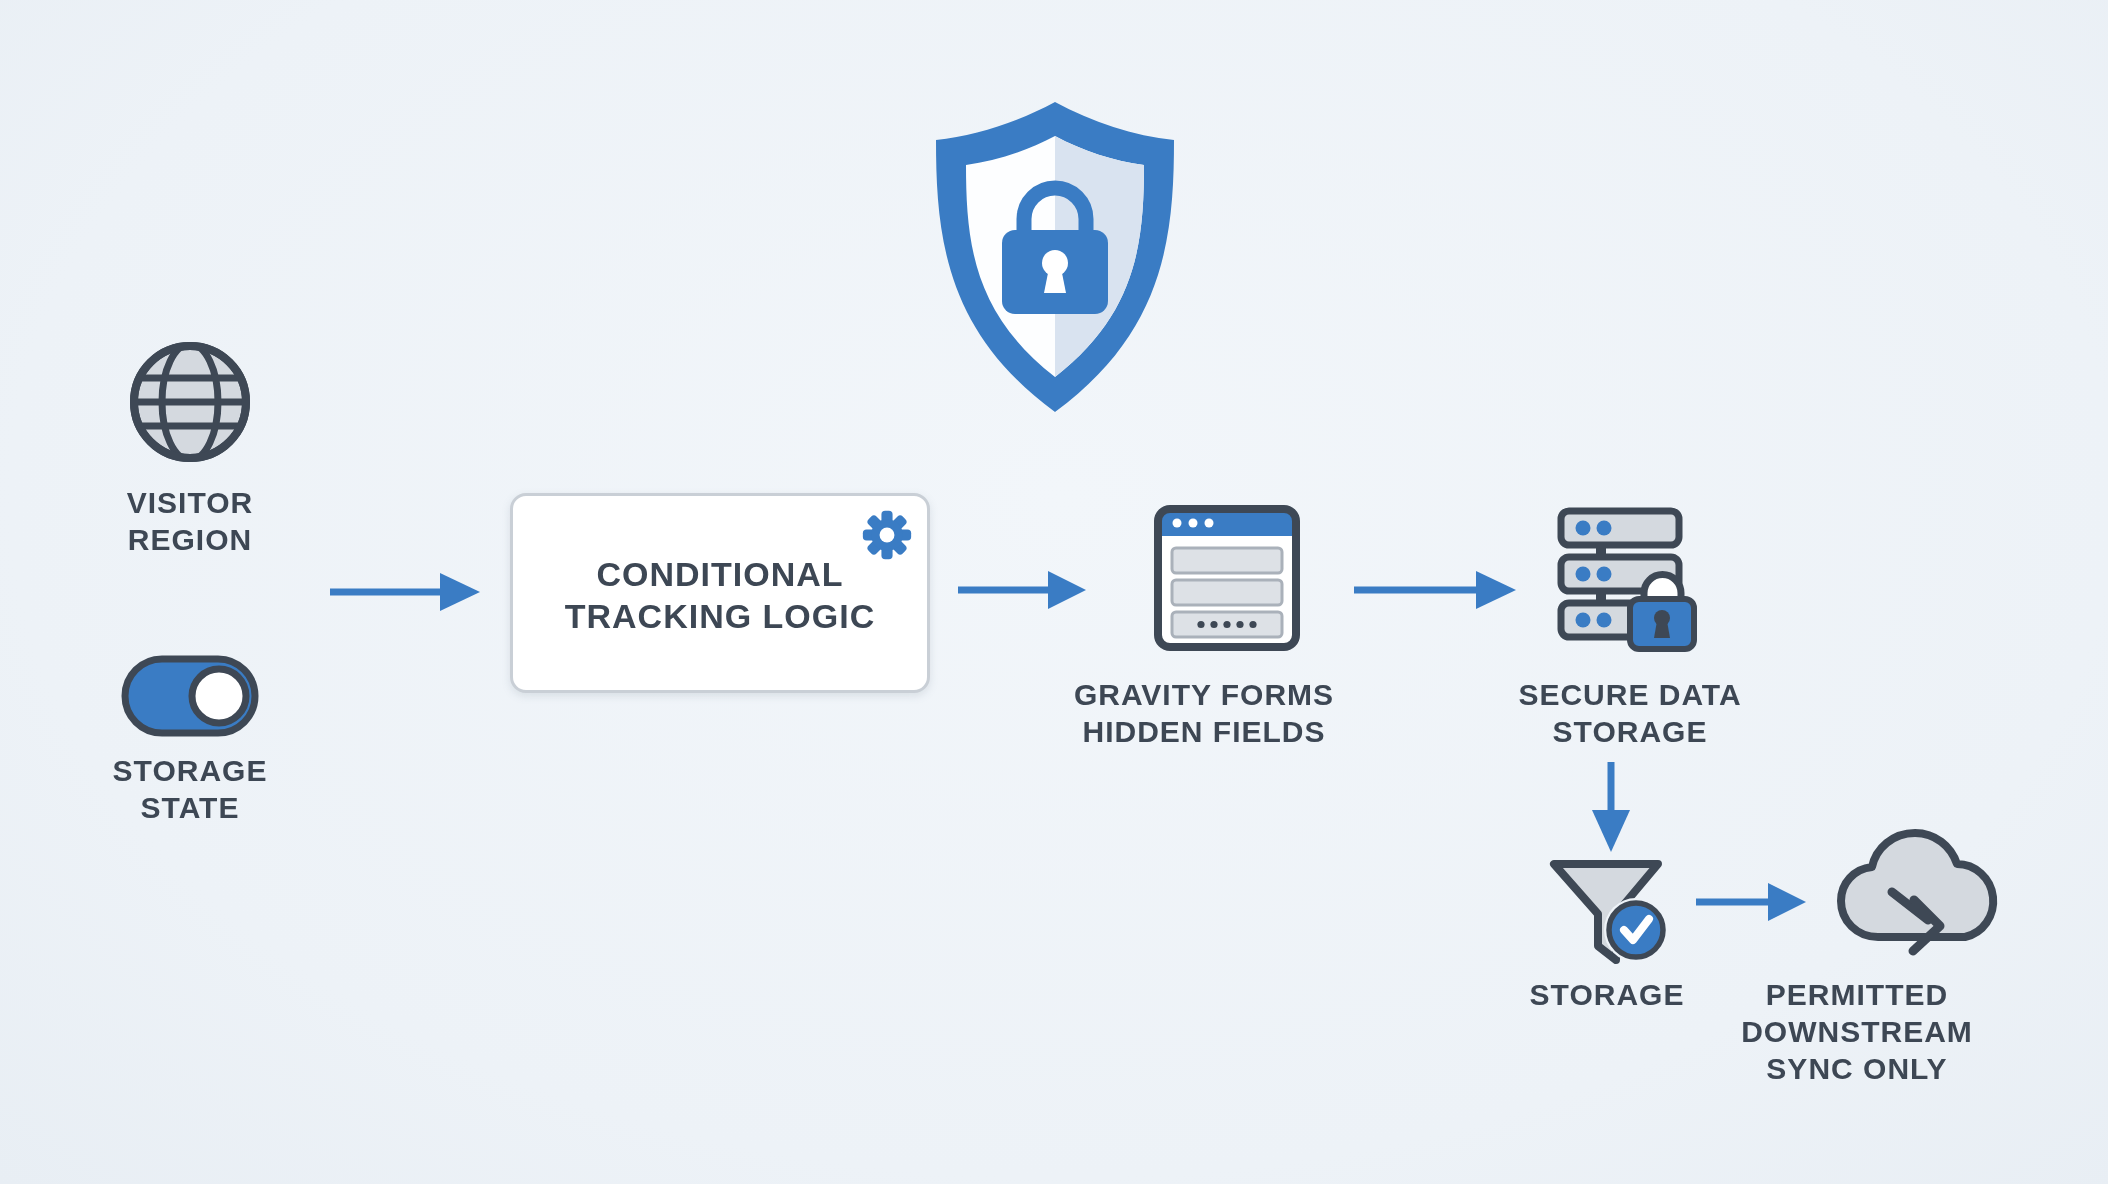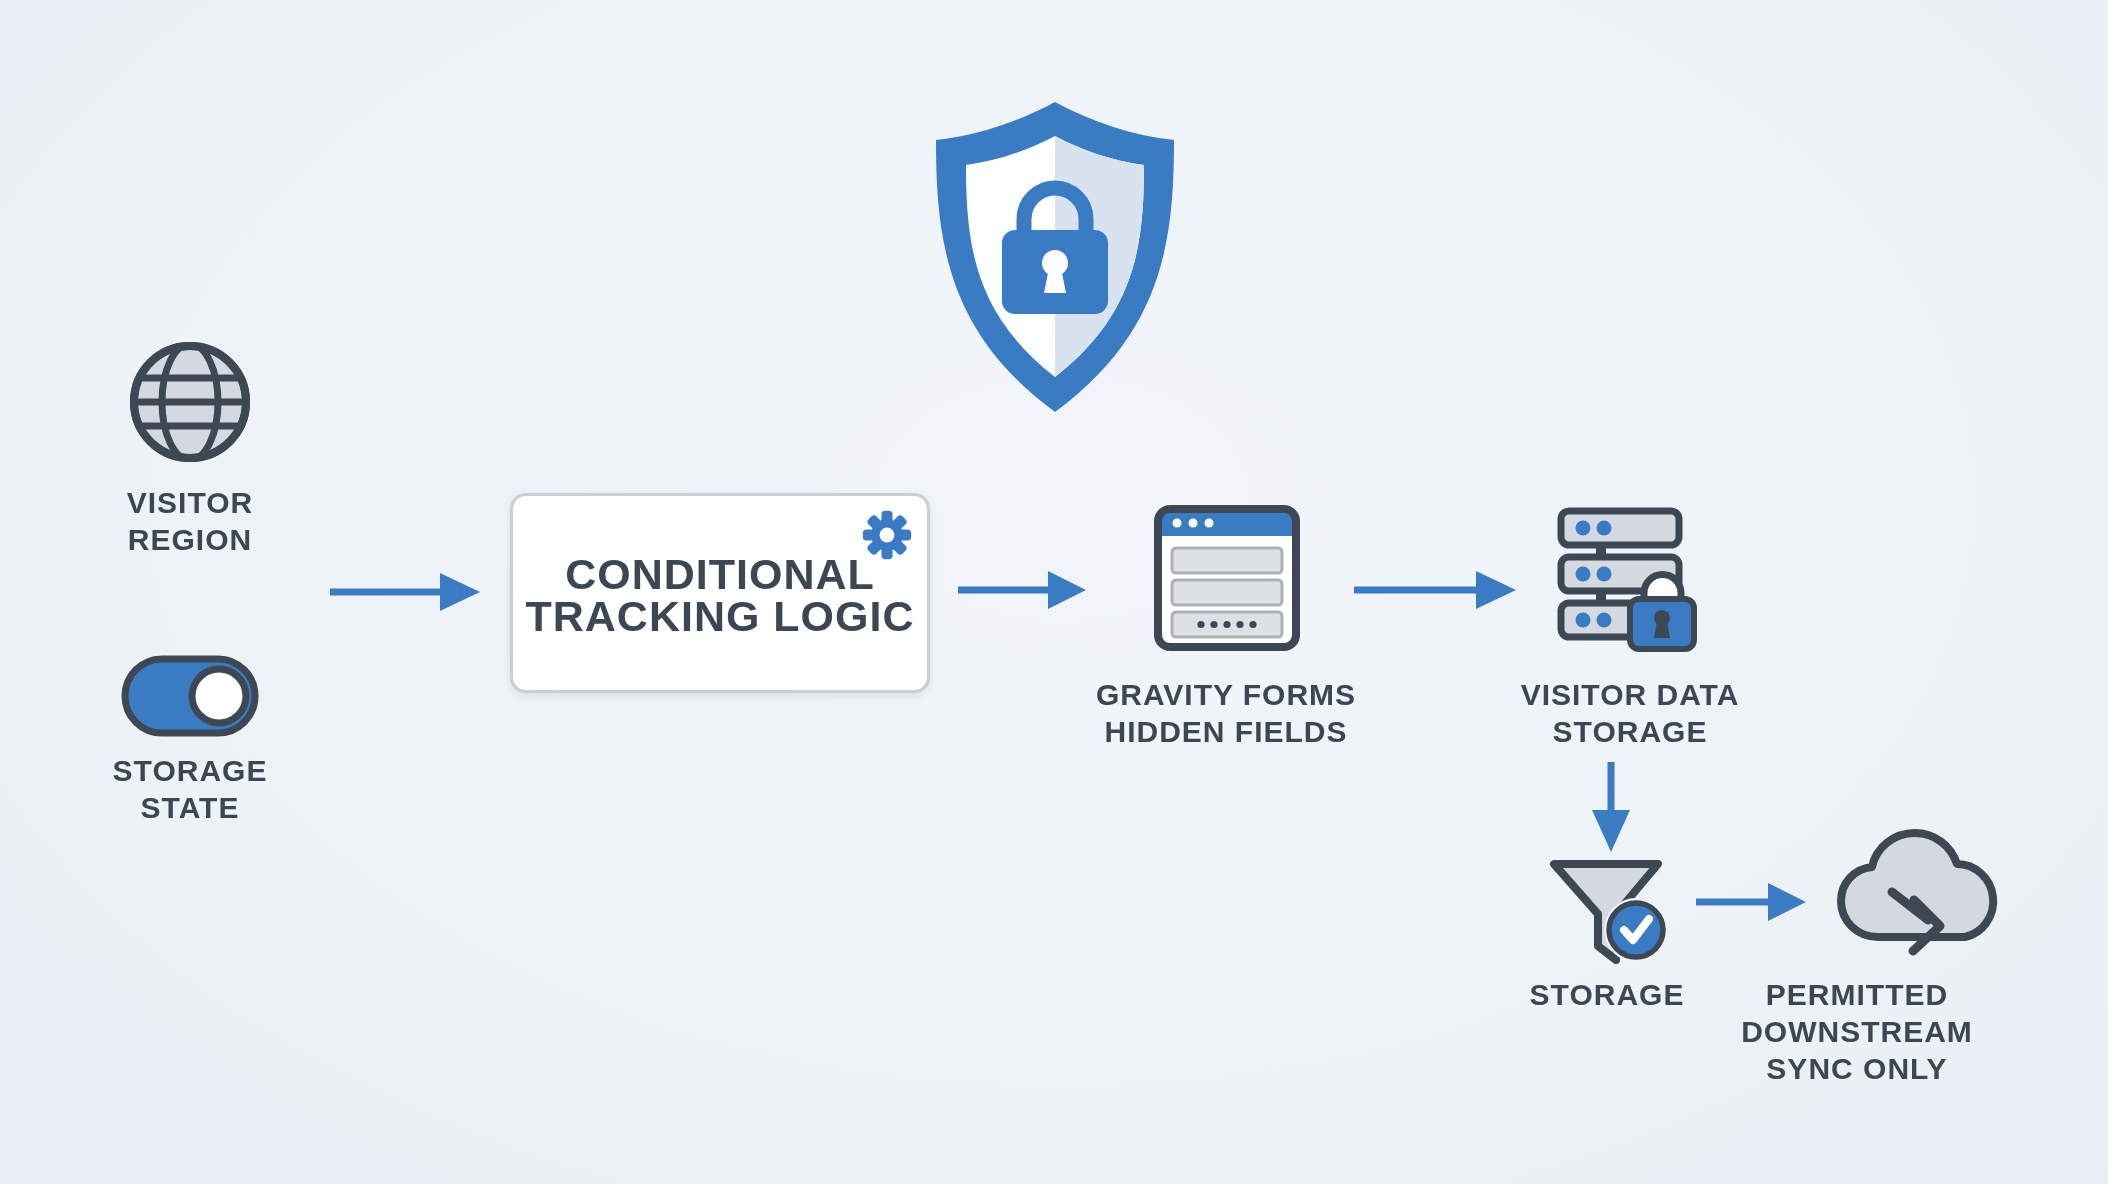--- a/index.html
+++ b/index.html
@@ -23,21 +23,21 @@
   }
   .logic-box{
     position:absolute;left:510px;top:493px;width:420px;height:200px;
     background:var(--white);
     border:3px solid var(--box_border);border-radius:16px;
     box-shadow:0 3px 8px rgba(110,125,145,.18);
     display:flex;align-items:center;justify-content:center;
     box-sizing:border-box;
   }
   .box-title{
-    font-weight:700;font-size:43px;line-height:42px;letter-spacing:1px;
+    font-weight:700;font-size:34px;line-height:42px;letter-spacing:1px;
     color:var(--label);text-align:center;white-space:pre-line;
     margin-top:3px;
   }
   .gear{position:absolute;right:14px;top:13px;width:52px;height:52px;}
   
   .fa{fill:var(--accent);} .sa{stroke:var(--accent);}
   .fo{fill:var(--outline);} .so{stroke:var(--outline);}
   .fg{fill:var(--gray);} .fw{fill:var(--white);}
   svg{display:block;overflow:visible;}
 </style>
@@ -127,21 +127,21 @@
       <rect x="20" y="109" width="110" height="25" rx="4"></rect>
     </g>
     <g class="fo">
       <circle cx="49" cy="121.5" r="3.6"></circle>
         <circle cx="62" cy="121.5" r="3.6"></circle>
       <circle cx="75" cy="121.5" r="3.6"></circle>
         <circle cx="88" cy="121.5" r="3.6"></circle>
       <circle cx="101" cy="121.5" r="3.6"></circle>
     </g>
   </svg>
-  <div class="label" style="left:1066px;top:676px;width:320px">GRAVITY FORMS
+  <div class="label" style="left:1044px;top:676px;width:320px">GRAVITY FORMS
 HIDDEN FIELDS</div>
 
   <svg class="abs" style="left:1352px;top:568px" width="164" height="44" viewBox="0 0 164 44">
     <line x1="2" y1="22" x2="126" y2="22" class="sa" stroke-width="7"></line>
     <polygon class="fa" points="124,3 164,22 124,41"></polygon>
   </svg>
 
   <svg class="abs" style="left:1556px;top:505px" width="152" height="152" viewBox="0 0 152 152">
     <g class="fo">
       <rect x="40" y="38" width="10" height="16"></rect>
@@ -158,21 +158,21 @@
       <circle cx="27" cy="69" r="7.5"></circle>
         <circle cx="48" cy="69" r="7.5"></circle>
       <circle cx="27" cy="115" r="7.5"></circle>
         <circle cx="48" cy="115" r="7.5"></circle>
     </g>
     <path d="M88 96 v-8 a18.5 18.5 0 0 1 37 0 v8" class="fw so" stroke-width="7"></path>
     <rect x="74" y="94" width="64" height="50" rx="9" class="fa so" stroke-width="6"></rect>
     <circle cx="106" cy="113" r="8" class="fo"></circle>
     <path class="fo" d="M101 116 h10 l3 17 h-16 z"></path>
   </svg>
-  <div class="label" style="left:1470px;top:676px;width:320px">VISITOR DATA
+  <div class="label" style="left:1470px;top:676px;width:320px">SECURE DATA
 STORAGE</div>
 
   <svg class="abs" style="left:1589px;top:760px" width="44" height="92" viewBox="0 0 44 92">
     <line x1="22" y1="2" x2="22" y2="52" class="sa" stroke-width="7"></line>
     <polygon class="fa" points="3,50 41,50 22,92"></polygon>
   </svg>
 
   <svg class="abs" style="left:1546px;top:856px" width="124" height="110" viewBox="0 0 124 110">
     <path d="M8 8 H112 L70 58 V104 L52 90 V58 Z" class="fg so" stroke-width="8" stroke-linejoin="round"></path>
     <circle cx="90" cy="74" r="32" style="fill:var(--halo)"></circle>

